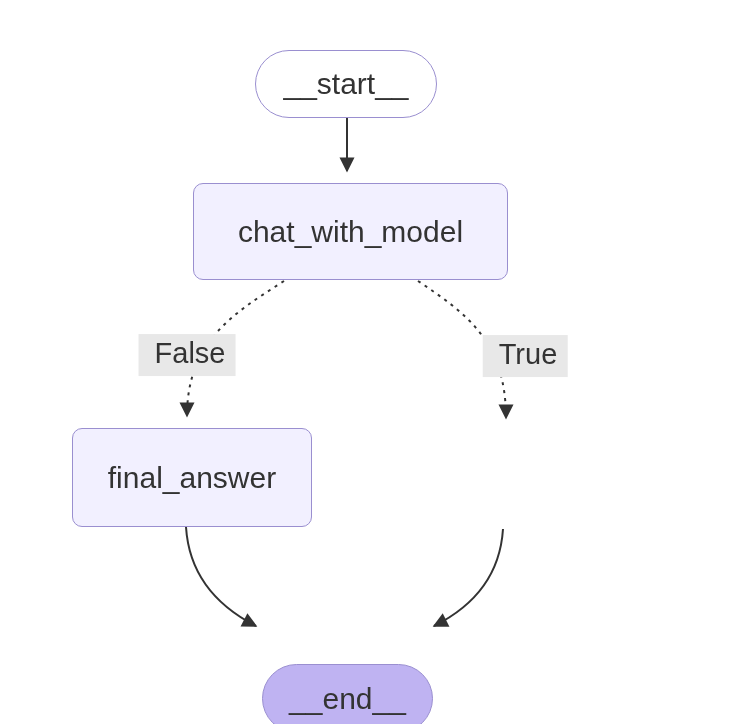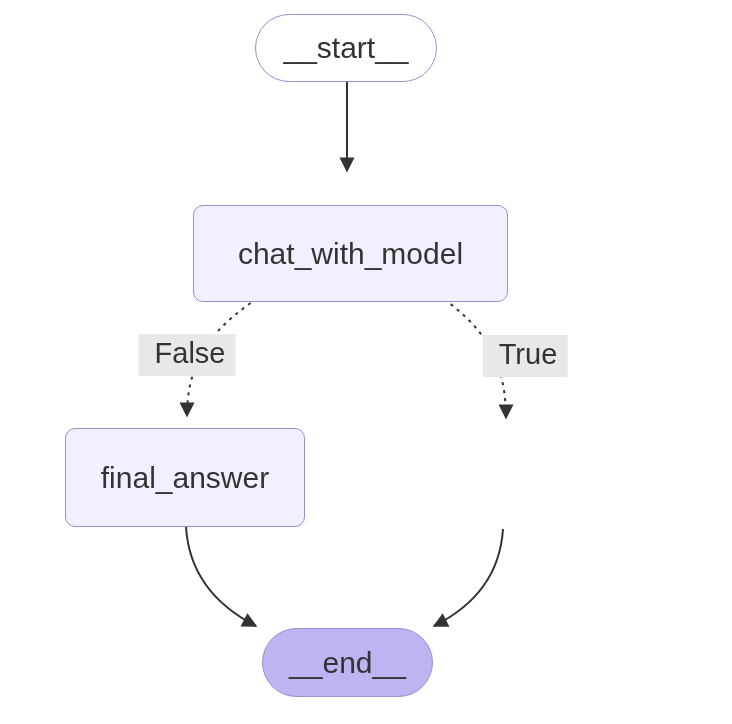--- a/index.html
+++ b/index.html
@@ -53,28 +53,29 @@
     white-space: nowrap;
   }
   .node.rect {
     background: var(--node-fill);
     border: 1.5px solid var(--node-border);
     border-radius: 10px;
   }
   .node.stadium {
     border: 1.5px solid var(--node-border);
     border-radius: 36px;
+    margin-top: 36px;
   }
   .node.start-node { background: var(--start-fill); }
   .node.end-node   { background: var(--end-fill); }
 
-  .node-chat   { left: 193px; top: 183px; width: 315px; height: 97px; margin-top: 22px; }
+  .node-chat   { left: 193px; top: 183px; width: 315px; height: 97px; }
   .node-start  { left: 255px; top: 14px;  width: 182px; height: 68px; }
   .node-end    { left: 262px; top: 628px; width: 171px; height: 69px; }
-  .node-final  { left: 65px;  top: 428px; width: 240px; height: 99px; }
+  .node-final  { left: 72px;  top: 428px; width: 240px; height: 99px; }
   .node-insert { left: 408px; top: 430px; width: 192px; height: 99px; }
 
   .edge-label {
     position: absolute;
     transform: translate(-50%, -50%);
     background: var(--label-bg);
     color: var(--text-color);
     font-size: 29px;
     line-height: 1.1;
     padding: 4px 10px 6px 16px;

